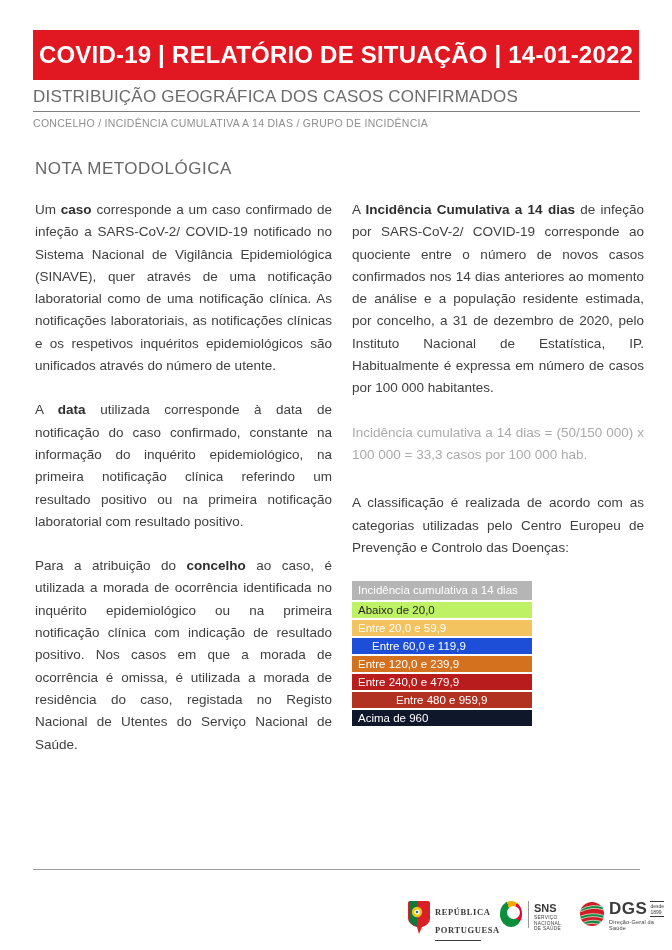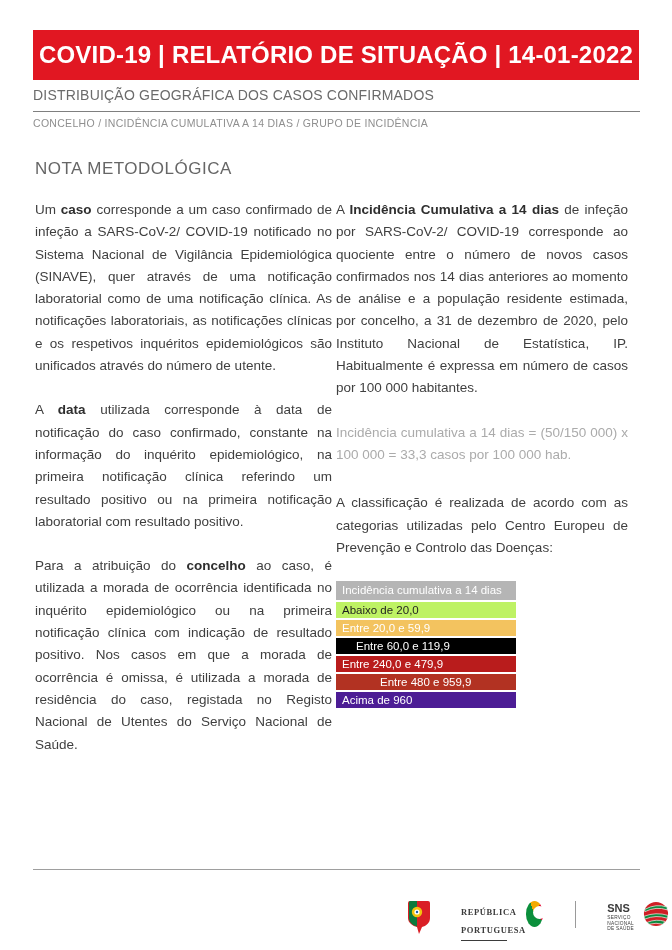--- a/index.html
+++ b/index.html
@@ -7,37 +7,37 @@
     position:relative; width:672px; height:950px; background:#ffffff;
     font-family:"Liberation Sans", sans-serif; overflow:hidden;
   }
   .banner {
     position:absolute; left:33px; top:30px; width:606px; height:50px;
     background:#e11722; color:#ffffff; display:flex; align-items:center; justify-content:center;
     font-size:24px; font-weight:bold; letter-spacing:0.2px; white-space:nowrap;
   }
   .page-title {
     position:absolute; left:33px; top:87px; width:607px;
-    font-size:14px; color:#6b6b6b; letter-spacing:0.2px; white-space:nowrap;
+    font-size:17px; color:#6b6b6b; letter-spacing:0.2px; white-space:nowrap;
   }
   .title-rule {
     position:absolute; left:33px; top:111px; width:607px; height:0;
     border-top:1px solid #7f7f7f;
   }
   .page-subtitle {
     position:absolute; left:33px; top:117px; width:607px;
     font-size:10.5px; color:#8f8f8f; letter-spacing:0.3px; white-space:nowrap;
   }
   .section-title {
     position:absolute; left:35px; top:159px;
     font-size:17px; color:#666666; letter-spacing:0.5px;
   }
   .col { position:absolute; top:199px; }
   .col-left  { left:35px;  width:297px; }
-  .col-right { left:336px; width:292px; }
+  .col-right { left:352px; width:292px; }
   .col p {
     margin:0 0 22px 0; text-align:justify;
     font-size:13.5px; line-height:22.3px; color:#3f3f3f;
   }
   .col p b { font-weight:bold; color:#2e2e2e; }
   .example p { color:#ababab; margin:0; }
   .classification { margin-top:26px !important; }
   .legend { margin-top:12px; width:180px; }
   .legend-row {
     font-size:11.5px; line-height:13px; padding:1.5px 6px; margin-bottom:2px;
@@ -45,21 +45,21 @@
   }
   .legend-header { padding:3px 6px; }
   .footer-rule {
     position:absolute; left:33px; top:869px; width:607px; height:0;
     border-top:1px solid #9e9e9e;
   }
   .footer-logos {
     position:absolute; top:901px; left:408px; width:256px;
     display:flex; align-items:flex-start; justify-content:space-between;
   }
-  .logo-group { display:flex; align-items:flex-start;gap:26px; }
+  .logo-group { display:flex; align-items:flex-start; }
   .rp-text { margin-left:5px; color:#3b3b3b; }
   .rp-name {
     font-family:"Liberation Serif", serif; font-weight:bold;
     font-size:8.5px; line-height:9.5px; letter-spacing:0.6px;
   }
   .rp-divider { border-top:1px solid #3b3b3b; margin:3px 0 2px 0; width:46px; }
   .sns-circle {
     width:26px; height:26px; border-radius:50%;
     background:conic-gradient(from 200deg, #0b8f3c 0 140deg, #f2a900 140deg 190deg, #e4032e 190deg 290deg, #0b8f3c 290deg 360deg);
     position:relative;
@@ -104,24 +104,25 @@
   <div class="col col-right">
     <p><span>A </span><b>Incidência Cumulativa a 14 dias</b><span> de infeção por SARS-CoV-2/ COVID-19 corresponde ao quociente entre o número de novos casos confirmados nos 14 dias anteriores ao momento de análise e a população residente estimada, por concelho, a 31 de dezembro de 2020, pelo Instituto Nacional de Estatística, IP. Habitualmente é expressa em número de casos por 100 000 habitantes.</span></p>
     <div class="example">
       <p>Incidência cumulativa a 14 dias = (50/150 000) x 100 000 = 33,3 casos por 100 000 hab.</p>
     </div>
     <p class="classification">A classificação é realizada de acordo com as categorias utilizadas pelo Centro Europeu de Prevenção e Controlo das Doenças:</p>
     <div class="legend">
         <div class="legend-row legend-header" style="background: rgb(181, 181, 181); color: rgb(255, 255, 255);">Incidência cumulativa a 14 dias</div>
         <div class="legend-row" style="background: #bef264; color: rgb(31, 31, 31);">Abaixo de 20,0</div>
         <div class="legend-row" style="background: rgb(243, 195, 95); color: rgb(255, 255, 255);">Entre 20,0 e 59,9</div>
-        <div class="legend-row" style="background: #000000; color: rgb(255, 255, 255); padding-left: 20px;">Entre 60,0 e 119,9</div>
+        <div class="legend-row" style="background: #1d4ed8; color: rgb(255, 255, 255); padding-left: 20px;">Entre 60,0 e 119,9</div>
+        <div class="legend-row" style="background: rgb(212, 113, 31); color: rgb(255, 255, 255);">Entre 120,0 e 239,9</div>
         <div class="legend-row" style="background: #b91c1c; color: rgb(255, 255, 255);">Entre 240,0 e 479,9</div>
         <div class="legend-row" style="background: rgb(178, 50, 34); color: rgb(255, 255, 255); padding-left: 44px;">Entre 480 e 959,9</div>
-        <div class="legend-row" style="background: #4c1d95; color: rgb(255, 255, 255);">Acima de 960</div>
+        <div class="legend-row" style="background: #0f172a; color: rgb(255, 255, 255);">Acima de 960</div>
       </div>
   </div>
 
   <div class="footer-rule"></div>
 
   <div class="footer-logos">
 
     <div class="logo-group">
       <span>
         <svg width="22" height="33" viewBox="0 0 22 33" aria-hidden="true">

